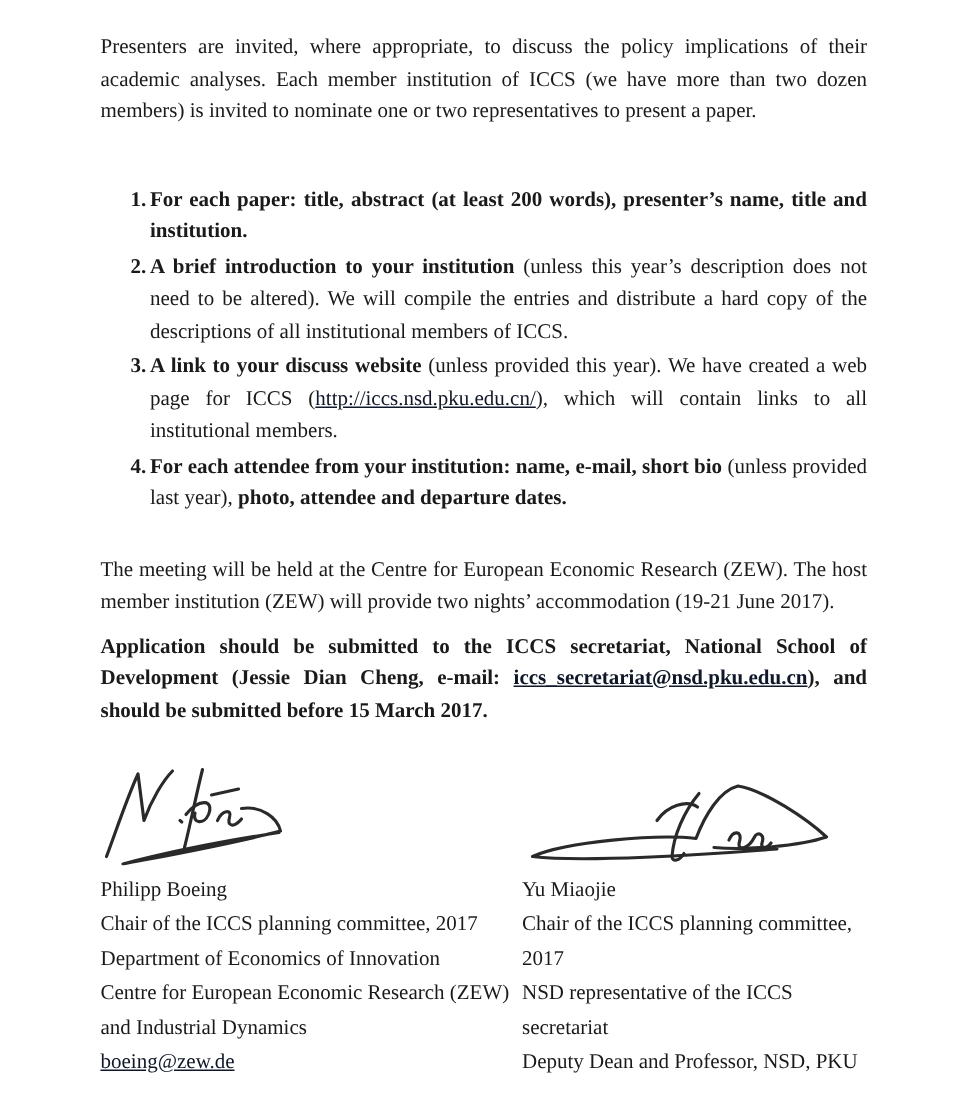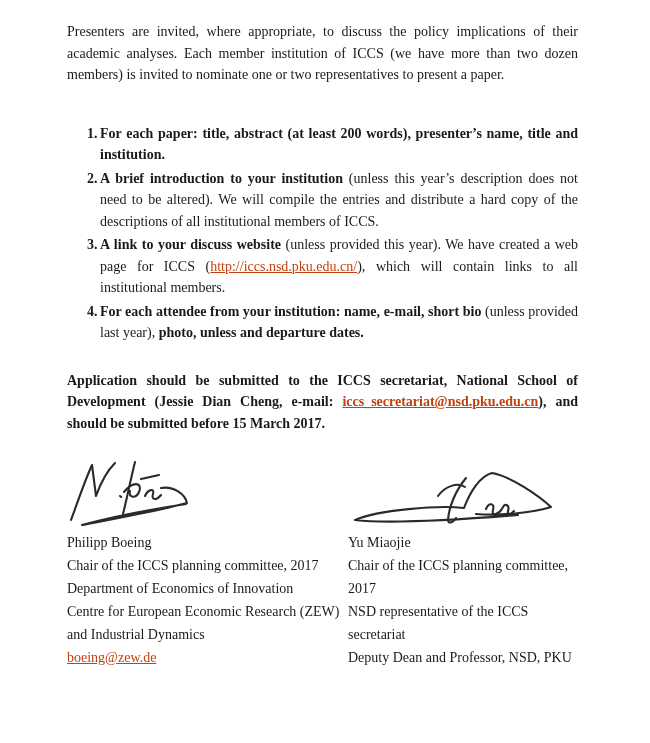--- a/index.html
+++ b/index.html
@@ -21,21 +21,21 @@
     width: 650px;
     height: 743px;
     padding: 21px 72px 0 67px;
   }
   .para {
     margin: 0;
     text-align: justify;
   }
   .bold { font-weight: bold; }
   .link {
-    color: #c2410c;
+    color: #0f172a;
     text-decoration: underline;
     cursor: pointer;
   }
   .intro { margin-bottom: 37px; }
   .lead  { margin-bottom: 10px; text-align: left; }
   .req-list { margin-bottom: 26px; }
   .list-item {
     display: flex;
     margin-bottom: 2px;
   }
@@ -106,26 +106,27 @@
     <div class="list-item">
       <span class="list-num">3.</span>
       <div class="list-body">
         <span class="bold">A link to your discuss website</span><span> (unless provided this year).  We have created a web page for ICCS (</span><a class="link">http://iccs.nsd.pku.edu.cn/</a><span>), which will contain links to all institutional members.</span>
       </div>
     </div>
 
     <div class="list-item">
       <span class="list-num">4.</span>
       <div class="list-body">
-        <span class="bold">For each attendee from your institution: name, e-mail, short bio</span><span> (unless provided last year), </span><span class="bold">photo, unless and departure dates.</span>
+        <span class="bold">For each attendee from your institution: name, e-mail, short bio</span><span> (unless provided last year), </span><span class="bold">photo, attendee and departure dates.</span>
       </div>
     </div>
 
   </div>
 
+  <p class="para meeting">The meeting will be held at the Centre for European Economic Research (ZEW). The host member institution (ZEW) will provide two nights’ accommodation (19-21 June 2017).</p>
 
   <p class="para application bold"><span>Application should be submitted to the ICCS secretariat, National School of Development (Jessie Dian Cheng, e-mail: </span><a class="link bold">iccs_secretariat@nsd.pku.edu.cn</a><span>), and should be submitted before 15 March 2017.</span></p>
 
   <div class="sig-row">
     <div class="sig-cell-left">
       <svg class="sig-svg sig-left-svg" width="124" height="66" viewBox="0 0 124 66">
         <path d="M3,60 C9,44 17,20 24,5 L28,36 C33,22 41,9 47,3"></path>
         <path d="M52,36 l1.2,1"></path>
         <path d="M67,2 C63,18 59,38 55,54"></path>
         <path d="M56,32 C65,21 75,22 71,32 C68,39 60,38 62,31"></path>

